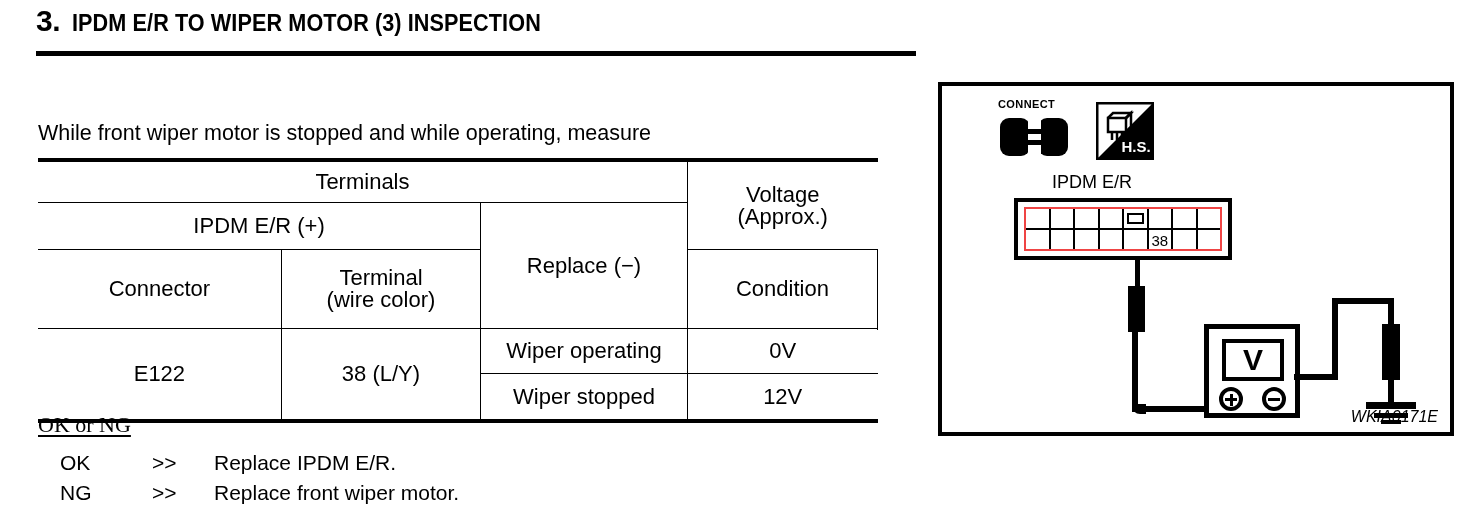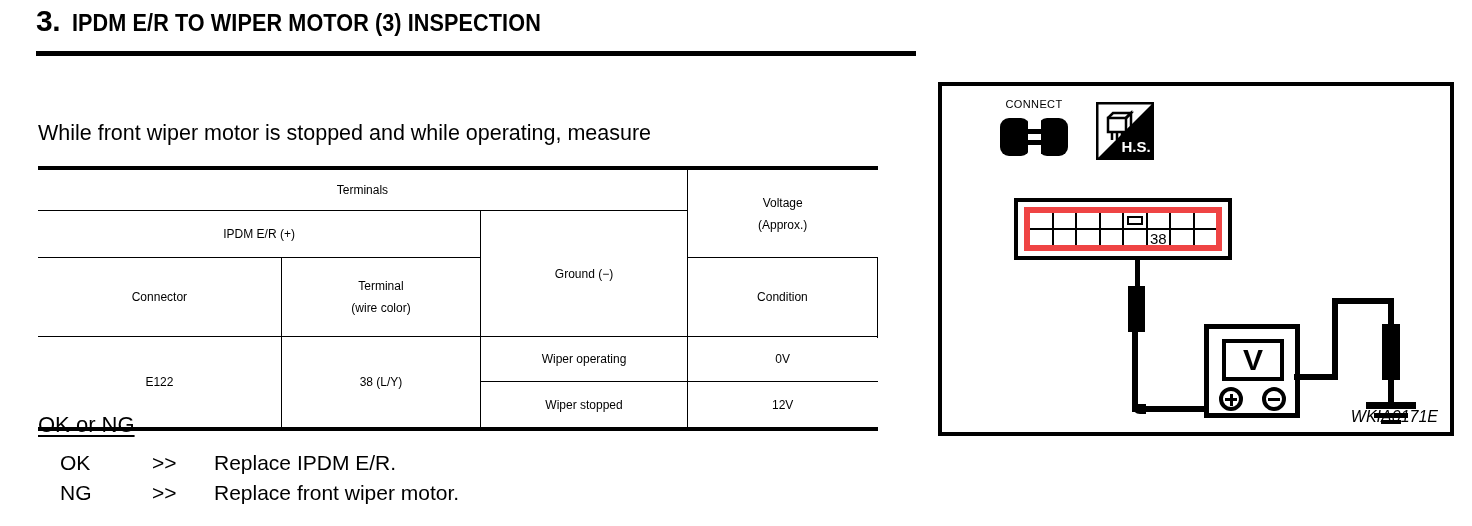--- a/index.html
+++ b/index.html
@@ -62,22 +62,21 @@
   }
   .instruction .l2 { display: block; text-align: left; }
 
   
   .spec-table {
     position: absolute;
     left: 38px;
     top: 158px;
     width: 840px;
     border-collapse: collapse;
-    font-size: 12px;
-    margin-top: 8px;
+    font-size: 22px;
   }
   .spec-table td {
     border: 1px solid #000;
     text-align: center;
     vertical-align: middle;
     padding: 3px 4px;
     line-height: 22px;
   }
   .spec-table td.no-left  { border-left: 0; }
   .spec-table td.no-right { border-right: 0; }
@@ -85,20 +84,21 @@
   .rule-bottom { border-bottom: 4px solid #000 !important; }
 
   
   .okng-title {
     position: absolute;
     left: 38px;
     top: 412px;
     font-size: 22px;
     text-decoration: underline;
     text-underline-offset: 3px;
+    font-family: Liberation Serif, serif;
   }
   .okng-list {
     position: absolute;
     left: 60px;
     top: 448px;
     font-size: 21px;
     line-height: 30px;
   }
   .okng-row { display: flex; }
   .okng-key { width: 92px; }
@@ -122,21 +122,21 @@
     left: 56px;
     top: 12px;
     display: flex;
     align-items: flex-end;
     gap: 26px;
   }
   .icon-ign { width: 66px; height: 58px; }
   .icon-connect { width: 72px; height: 62px; position: relative; }
   .connect-word {
     position: absolute; top: 0; left: 0; width: 100%;
-    text-align: center; font-size: 11px; font-weight: normal;
+    font-size: 11px; font-weight: bold;
     letter-spacing: 0.4px;
   }
   .icon-hs { width: 58px; height: 58px; }
 
   
   .conn-label {
     position: absolute;
     left: 0; top: 86px;
     width: 300px;
     text-align: center;
@@ -148,21 +148,21 @@
     top: 112px;
     width: 218px;
     height: 62px;
     border: 4px solid #000;
     box-sizing: border-box;
     background: #fff;
   }
   .conn-inner {
     position: absolute;
     left: 6px; top: 5px; right: 6px; bottom: 5px;
-    border: 6px solid #ef4444;
+    border: 2px solid #ef4444;
     box-sizing: border-box;
     display: flex;
     flex-direction: column;
   }
   .conn-row {
     flex: 1;
     display: flex;
   }
   .conn-row.top { border-bottom: 2px solid #000; }
   .cav {
@@ -338,21 +338,21 @@
   <tbody>
     <tr>
       <td class="rule-top no-left" colspan="3" style="height:34px;">Terminals</td>
       <td class="rule-top no-right" rowspan="2" style="width:145px;">
         <div>Voltage</div>
         <div>(Approx.)</div>
       </td>
     </tr>
     <tr>
       <td class="no-left" colspan="2" style="height:40px;">IPDM E/R (+)</td>
-      <td rowspan="3" style="width:158px;">Ground (−)</td>
+      <td rowspan="3" style="width:158px;">Replace (−)</td>
     </tr>
     <tr>
       <td class="no-left" style="width:188px;height:72px;">Connector</td>
       <td style="width:152px;">
         <div>Terminal</div>
         <div>(wire color)</div>
       </td>
       <td rowspan="2" style="height:70px;">Condition</td>
     </tr>
     <tr>
@@ -410,20 +410,21 @@
           <path d="M12 16 L30 16 L30 30 L12 30 Z"></path>
           <path d="M12 16 L17 11 L35 11 L30 16"></path>
           <path d="M30 16 L35 11 L35 25 L30 30"></path>
           <path d="M16 30 L16 38 M21 30 L21 38 M26 30 L26 38"></path>
         </g>
         <text x="40" y="50" font-family="'Liberation Sans',sans-serif" font-size="15" font-weight="bold" fill="#fff" text-anchor="middle">H.S.</text>
       </svg>
     </div>
   </div>
 
+  <div class="conn-label">IPDM E/R</div>
 
   <div class="connector">
     <div class="conn-inner">
       <div class="conn-row top">
         <div class="cav"></div>
         <div class="cav"></div>
         <div class="cav"></div>
         <div class="cav"></div>
         <div class="cav">
             <span class="cav-slot"></span>

